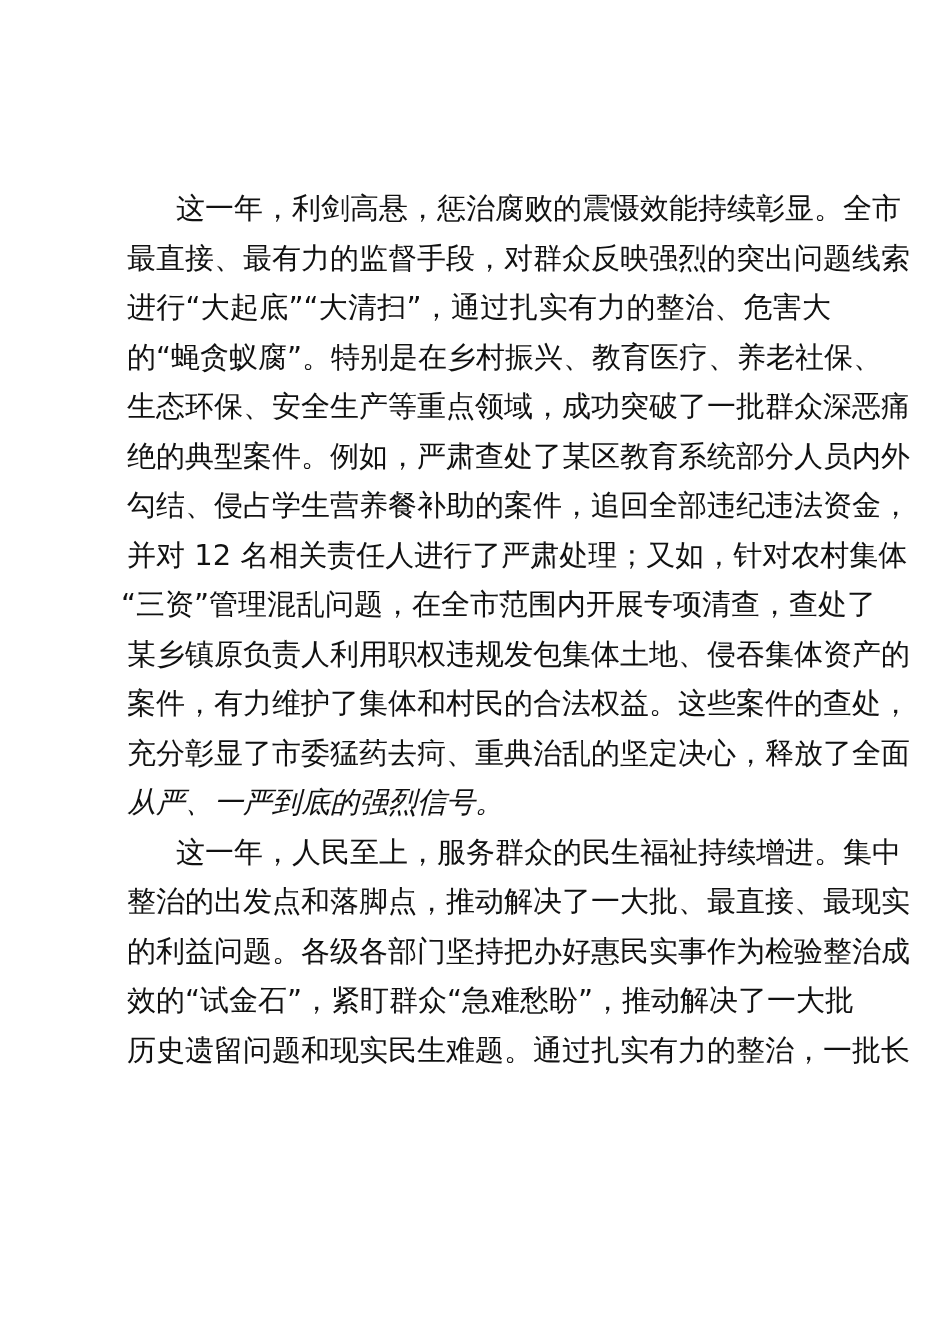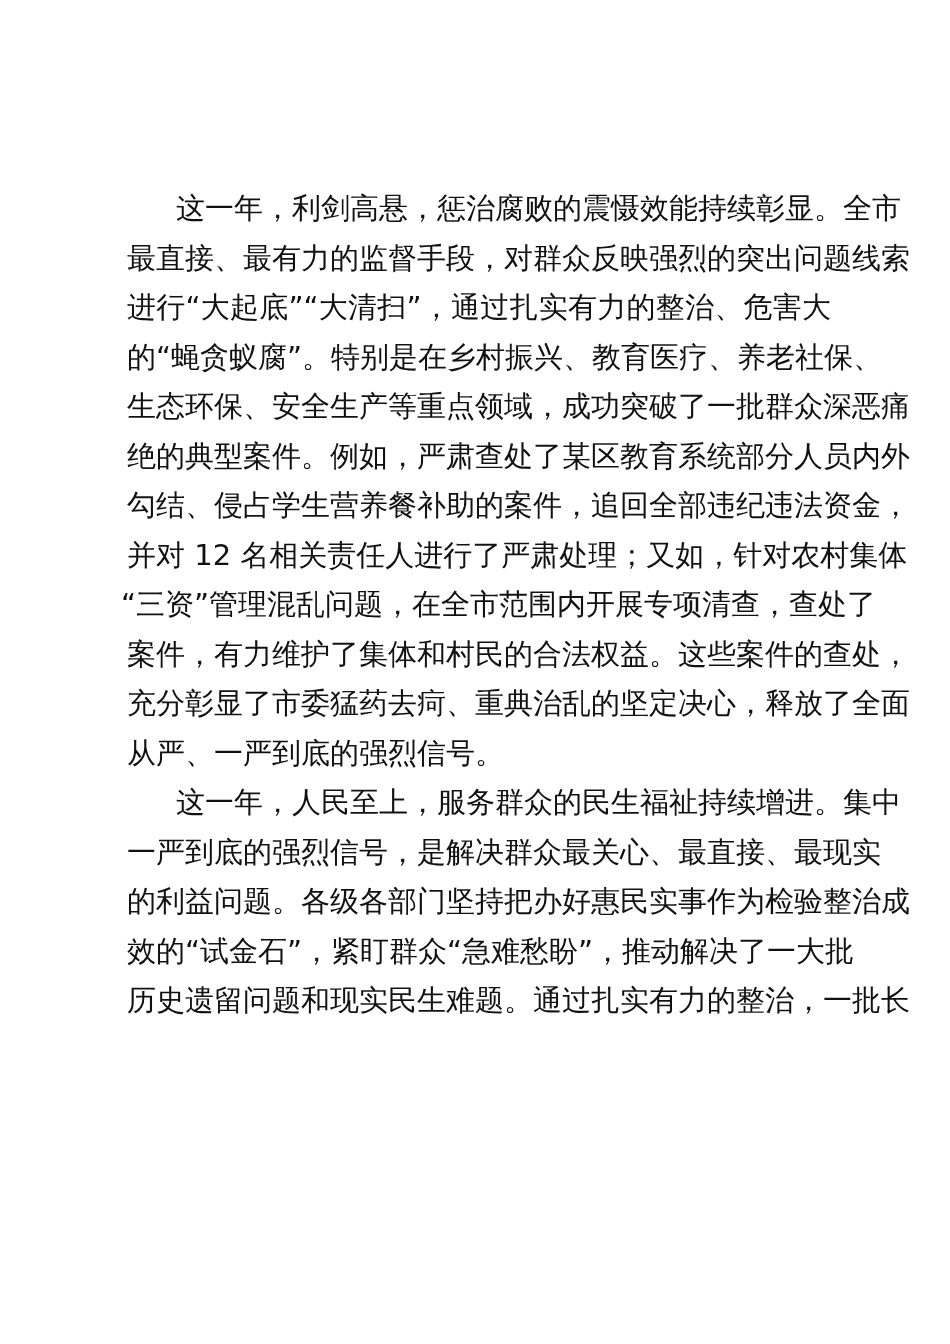--- a/index.html
+++ b/index.html
@@ -35,20 +35,21 @@
     .line {
       display: block;
       height: 49.5px;
       white-space: nowrap;
       text-align: justify;
       text-align-last: justify;
       overflow: visible;
     }
     .line.last {
       text-align-last: left;
+      font-style: italic;
     }
     .line.indent {
       padding-left: 49px;
     }
     .line.quote-start {
       margin-left: -6px;
       width: calc(100% + 6px);
     }
   </style>
 </head>
@@ -60,27 +61,28 @@
     <div>
       <span class="line indent">这一年，利剑高悬，惩治腐败的震慑效能持续彰显。全市</span>
       <span class="line">最直接、最有力的监督手段，对群众反映强烈的突出问题线索</span>
       <span class="line">进行“大起底”“大清扫”，通过扎实有力的整治、危害大</span>
       <span class="line">的“蝇贪蚁腐”。特别是在乡村振兴、教育医疗、养老社保、</span>
       <span class="line">生态环保、安全生产等重点领域，成功突破了一批群众深恶痛</span>
       <span class="line">绝的典型案件。例如，严肃查处了某区教育系统部分人员内外</span>
       <span class="line">勾结、侵占学生营养餐补助的案件，追回全部违纪违法资金，</span>
       <span class="line">并对 12 名相关责任人进行了严肃处理；又如，针对农村集体</span>
       <span class="line quote-start">“三资”管理混乱问题，在全市范围内开展专项清查，查处了</span>
+      <span class="line">某乡镇原负责人利用职权违规发包集体土地、侵吞集体资产的</span>
       <span class="line">案件，有力维护了集体和村民的合法权益。这些案件的查处，</span>
       <span class="line">充分彰显了市委猛药去疴、重典治乱的坚定决心，释放了全面</span>
       <span class="line last">从严、一严到底的强烈信号。</span>
     </div>
 
     <div>
       <span class="line indent">这一年，人民至上，服务群众的民生福祉持续增进。集中</span>
-      <span class="line">一严到底的强烈信号，是解决群众最关心、最直接、最现实</span>
+      <span class="line">整治的出发点和落脚点，推动解决了一大批、最直接、最现实</span>
       <span class="line">的利益问题。各级各部门坚持把办好惠民实事作为检验整治成</span>
       <span class="line">效的“试金石”，紧盯群众“急难愁盼”，推动解决了一大批</span>
       <span class="line">历史遗留问题和现实民生难题。通过扎实有力的整治，一批长</span>
     </div>
 
   </div>
 </div>
 
 </body></html>

